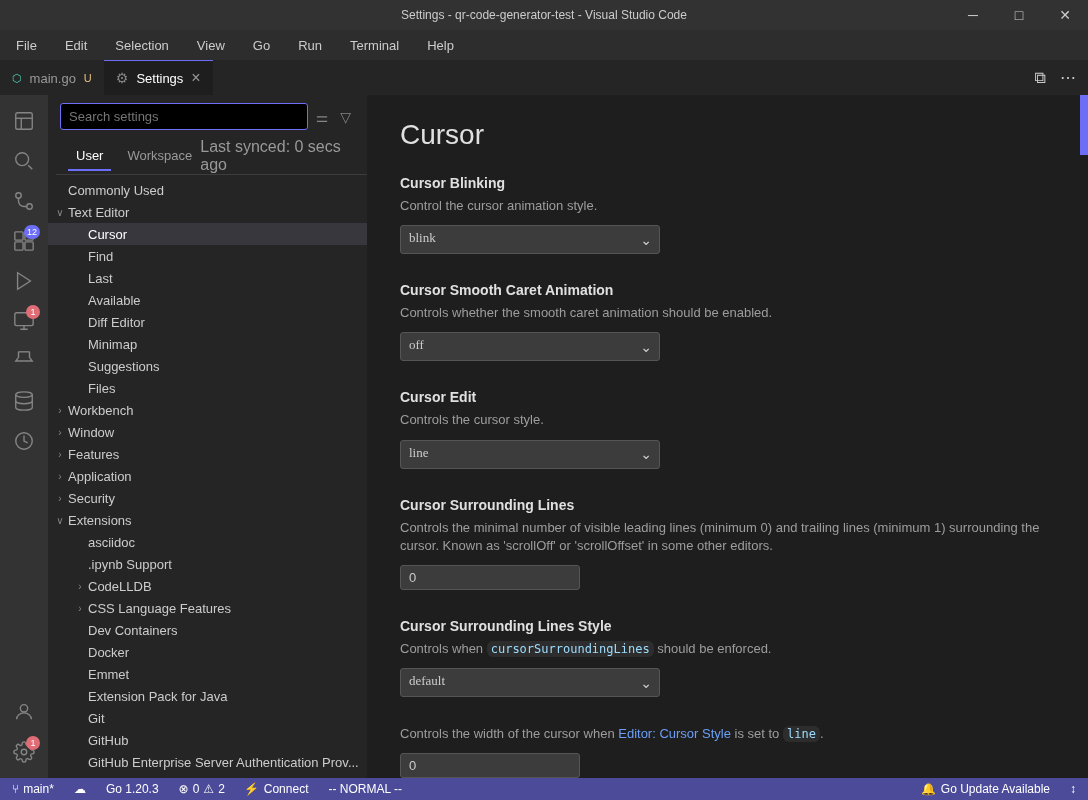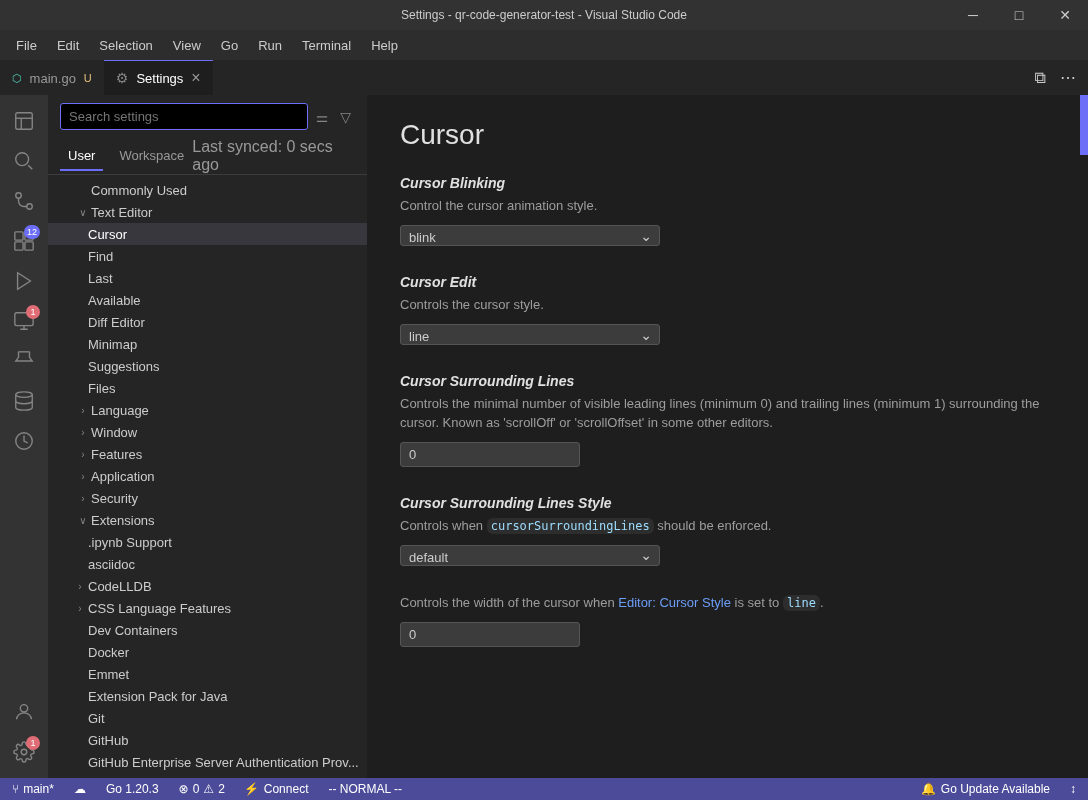--- a/index.html
+++ b/index.html
@@ -42,21 +42,21 @@
       color: #cccccc;
     }
 
     
     .menu-bar {
       background: #2d2d2d;
       height: 30px;
       display: flex;
       align-items: center;
       padding: 0 8px;
-      gap: 4px;
+      gap: 12px;
     }
     .menu-item {
       padding: 4px 8px;
       cursor: pointer;
       border-radius: 4px;
       font-size: 13px;
       color: #cccccc;
     }
 
     
@@ -192,20 +192,21 @@
       padding: 4px;
     }
 
     
     .settings-tabs {
       display: flex;
       padding: 0 12px;
       border-bottom: 1px solid #3c3c3c;
       align-items: center;
       justify-content: space-between;
+      margin-left: 8px;
     }
     .settings-tab {
       padding: 6px 8px;
       cursor: pointer;
       color: #999;
       font-size: 13px;
       border-bottom: 2px solid transparent;
     }
     .settings-tab.active {
       color: #fff;
@@ -229,21 +230,21 @@
       display: flex;
       align-items: center;
       padding: 3px 0;
       cursor: pointer;
       color: #cccccc;
       white-space: nowrap;
       overflow: hidden;
     }
     .tree-item.active { background: #37373d; color: #fff; }
 
-    .tree-indent-1 { padding-left: 27px; }
+    .tree-indent-1 { padding-left: 4px; }
     .tree-indent-2 { padding-left: 24px; }
 
     .expand-icon {
       width: 16px;
       height: 16px;
       display: inline-flex;
       align-items: center;
       justify-content: center;
       font-size: 10px;
       color: #858585;
@@ -287,45 +288,45 @@
       margin-bottom: 24px;
     }
     .setting-section {
       margin-bottom: 28px;
     }
     .setting-title {
       font-size: 14px;
       font-weight: 600;
       color: #e0e0e0;
       margin-bottom: 6px;
-      font-style: italic;
     }
     .setting-desc {
       font-size: 13px;
       color: #9d9d9d;
       margin-bottom: 10px;
       line-height: 1.4;
     }
     .setting-desc a {
       color: #6c9ef7;
       text-decoration: none;
     }
     .setting-select {
       background: #3c3c3c;
       border: 1px solid #555;
       color: #cccccc;
-      padding: 4px 28px 0 8px;
+      padding: 4px 28px 8px 8px;
       border-radius: 3px;
       font-size: 13px;
       width: 260px;
       appearance: none;
       -webkit-appearance: none;
       cursor: pointer;
       outline: none;
       position: relative;
+      font-family: Liberation Serif, serif;
     }
     .select-wrapper {
       position: relative;
       display: inline-block;
     }
     .select-wrapper::after {
       content: '⌄';
       position: absolute;
       right: 8px;
       top: 50%;
@@ -555,21 +556,21 @@
         <span class="expand-icon"> </span>
         <span>Suggestions</span>
       </div>
       <div class="tree-item tree-indent-2">
         <span class="expand-icon"> </span>
         <span>Files</span>
       </div>
 
       <div class="tree-item tree-indent-1">
         <span class="expand-icon">›</span>
-        <span>Language</span>
+        <span>Workbench</span>
       </div>
 
       <div class="tree-item tree-indent-1">
         <span class="expand-icon">›</span>
         <span>Window</span>
       </div>
 
       <div class="tree-item tree-indent-1">
         <span class="expand-icon">›</span>
         <span>Features</span>
@@ -584,25 +585,25 @@
         <span class="expand-icon">›</span>
         <span>Security</span>
       </div>
 
       <div class="tree-item tree-indent-1">
         <span class="expand-icon">∨</span>
         <span>Extensions</span>
       </div>
       <div class="tree-item tree-indent-2">
         <span class="expand-icon"> </span>
+        <span>asciidoc</span>
+      </div>
+      <div class="tree-item tree-indent-2">
+        <span class="expand-icon"> </span>
         <span>.ipynb Support</span>
-      </div>
-      <div class="tree-item tree-indent-2">
-        <span class="expand-icon"> </span>
-        <span>asciidoc</span>
       </div>
       <div class="tree-item tree-indent-2">
         <span class="expand-icon">›</span>
         <span>CodeLLDB</span>
       </div>
       <div class="tree-item tree-indent-2">
         <span class="expand-icon">›</span>
         <span>CSS Language Features</span>
       </div>
       <div class="tree-item tree-indent-2">
@@ -652,20 +653,31 @@
         <select class="setting-select">
           <option>blink</option>
           <option>smooth</option>
           <option>phase</option>
           <option>expand</option>
           <option>solid</option>
         </select>
       </div>
     </div>
 
+    <div class="setting-section">
+      <div class="setting-title">Cursor Smooth Caret Animation</div>
+      <div class="setting-desc">Controls whether the smooth caret animation should be enabled.</div>
+      <div class="select-wrapper">
+        <select class="setting-select">
+          <option>off</option>
+          <option>explicit</option>
+          <option>on</option>
+        </select>
+      </div>
+    </div>
 
     <div class="setting-section">
       <div class="setting-title">Cursor Edit</div>
       <div class="setting-desc">Controls the cursor style.</div>
       <div class="select-wrapper">
         <select class="setting-select">
           <option>line</option>
           <option>block</option>
           <option>underline</option>
           <option>line-thin</option>

